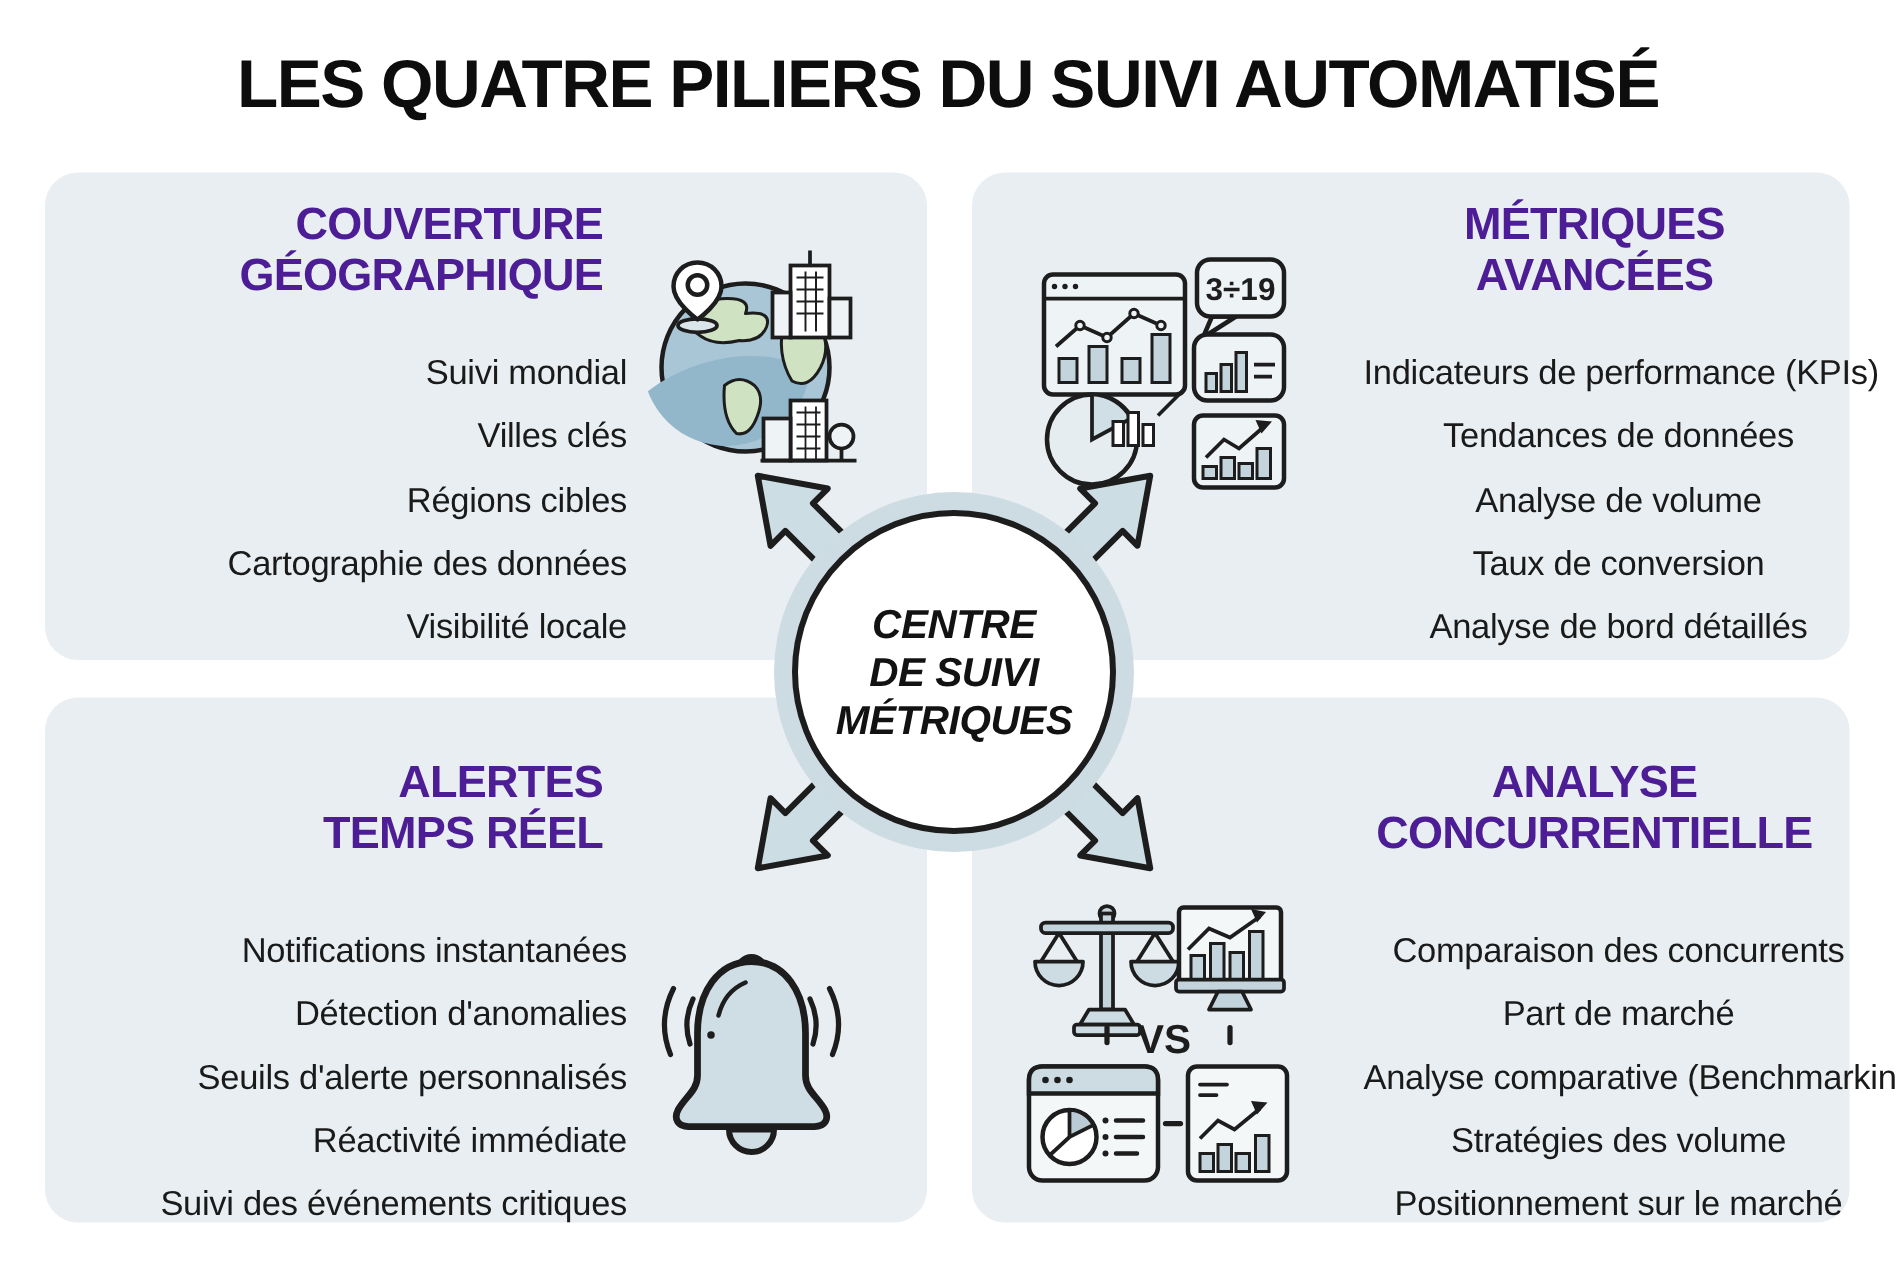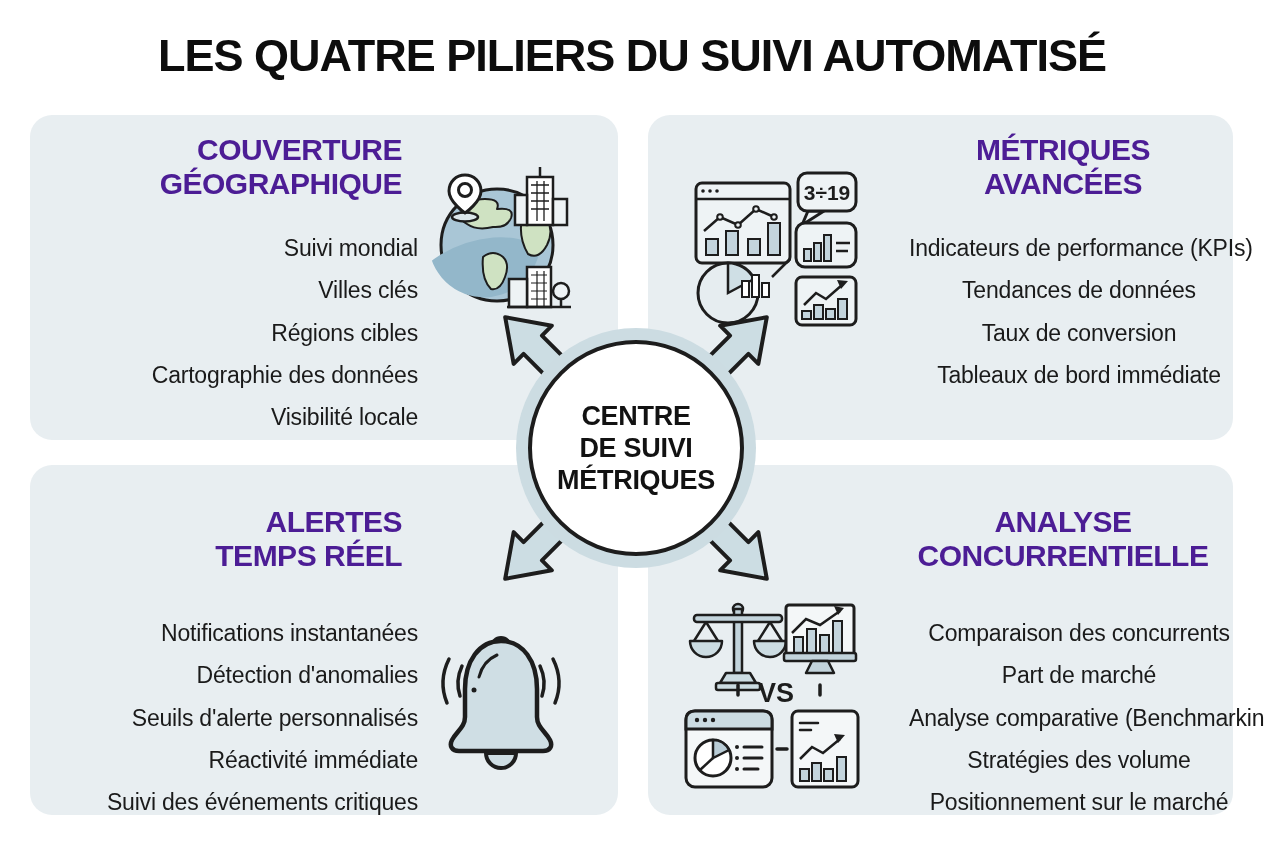--- a/index.html
+++ b/index.html
@@ -37,21 +37,21 @@
   .icon-globe{left:393px;top:46px;width:152px;height:150px;}
   .icon-metrics{left:42px;top:44px;width:172px;height:168px;}
   .icon-bell{left:395px;top:148px;width:152px;height:172px;}
   .icon-comp{left:32px;top:130px;width:182px;height:206px;}
 
   .center-hub{position:absolute;left:446px;top:258px;width:380px;height:380px;}
   .center-hub svg{position:absolute;left:0;top:0;}
   .hub-text{
     position:absolute;left:50%;top:50%;transform:translate(-50%,-50%);
     text-align:center;font-size:27px;font-weight:700;line-height:32px;
-    letter-spacing:-0.3px;color:#121212;white-space:nowrap;
+    letter-spacing:-0.3px;color:#121212;white-space:nowrap;font-style:italic;
   }
   svg text{font-family:"Liberation Sans",sans-serif;}
 </style>
 </head>
 <body>
 
 <div class="main-title">LES QUATRE PILIERS DU SUIVI AUTOMATISÉ</div>
 
 <div class="panel tl">
   <div class="q-header col-right hdr-top">
@@ -160,22 +160,23 @@
       </g>
     </g>
   </svg>
   <div class="q-header col-left hdr-top">
     <div>MÉTRIQUES</div>
     <div>AVANCÉES</div>
   </div>
   <ul class="q-items col-left items-top">
     <li>Indicateurs de performance (KPIs)</li>
     <li>Tendances de données</li>
+    <li>Analyse de volume</li>
     <li>Taux de conversion</li>
-    <li>Tableaux de bord immédiate</li>
+    <li>Analyse de bord détaillés</li>
   </ul>
 </div>
 
 <div class="panel bl">
   <div class="q-header col-right hdr-bot">
     <div>ALERTES</div>
     <div>TEMPS RÉEL</div>
   </div>
   <ul class="q-items col-right items-bot">
     <li>Notifications instantanées</li>

